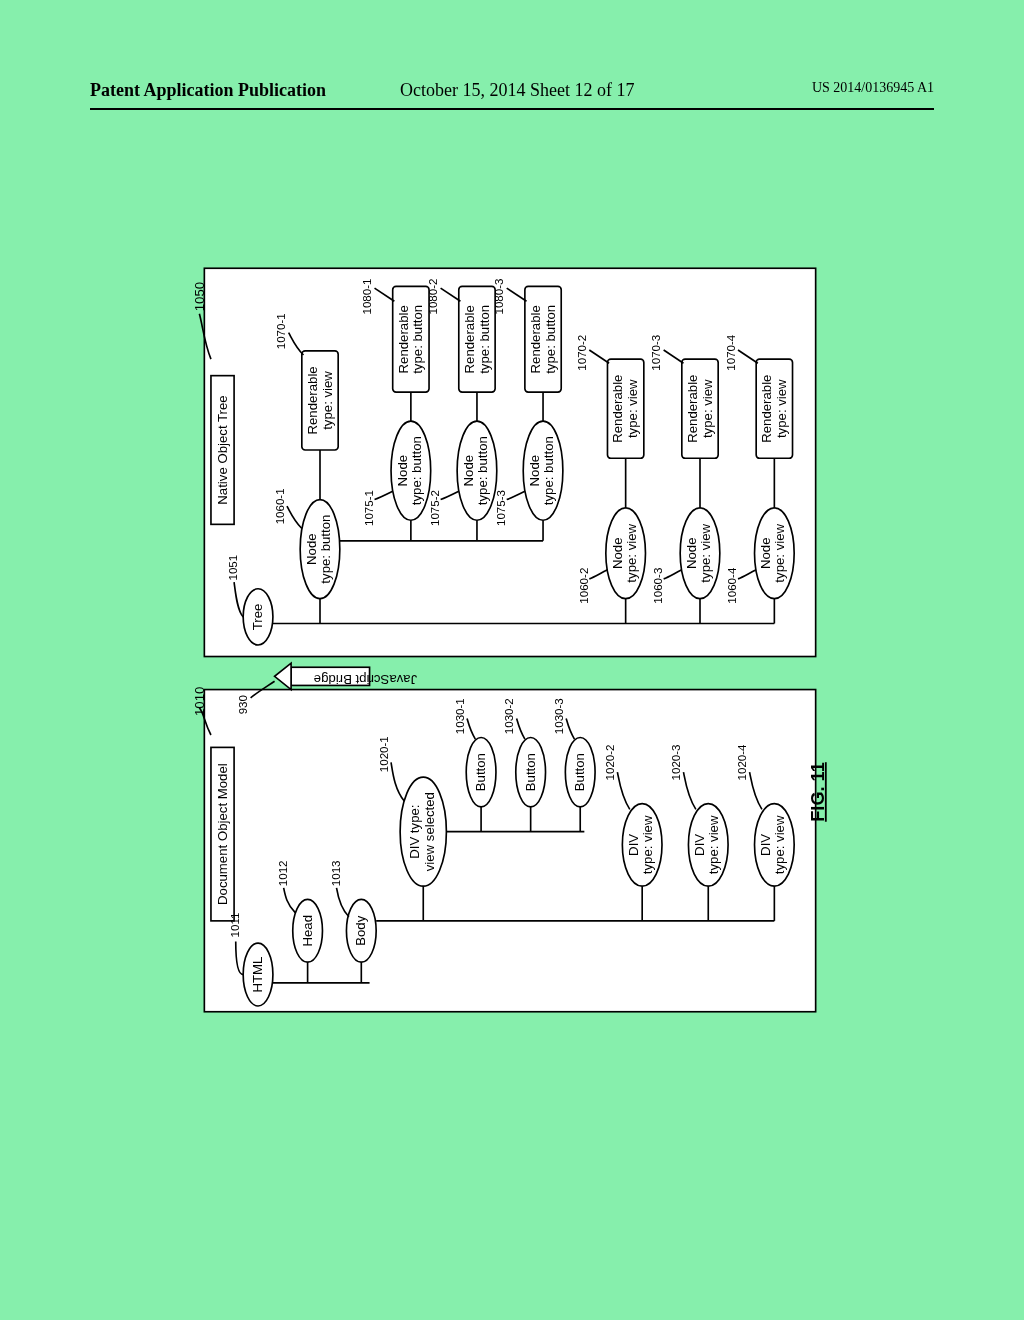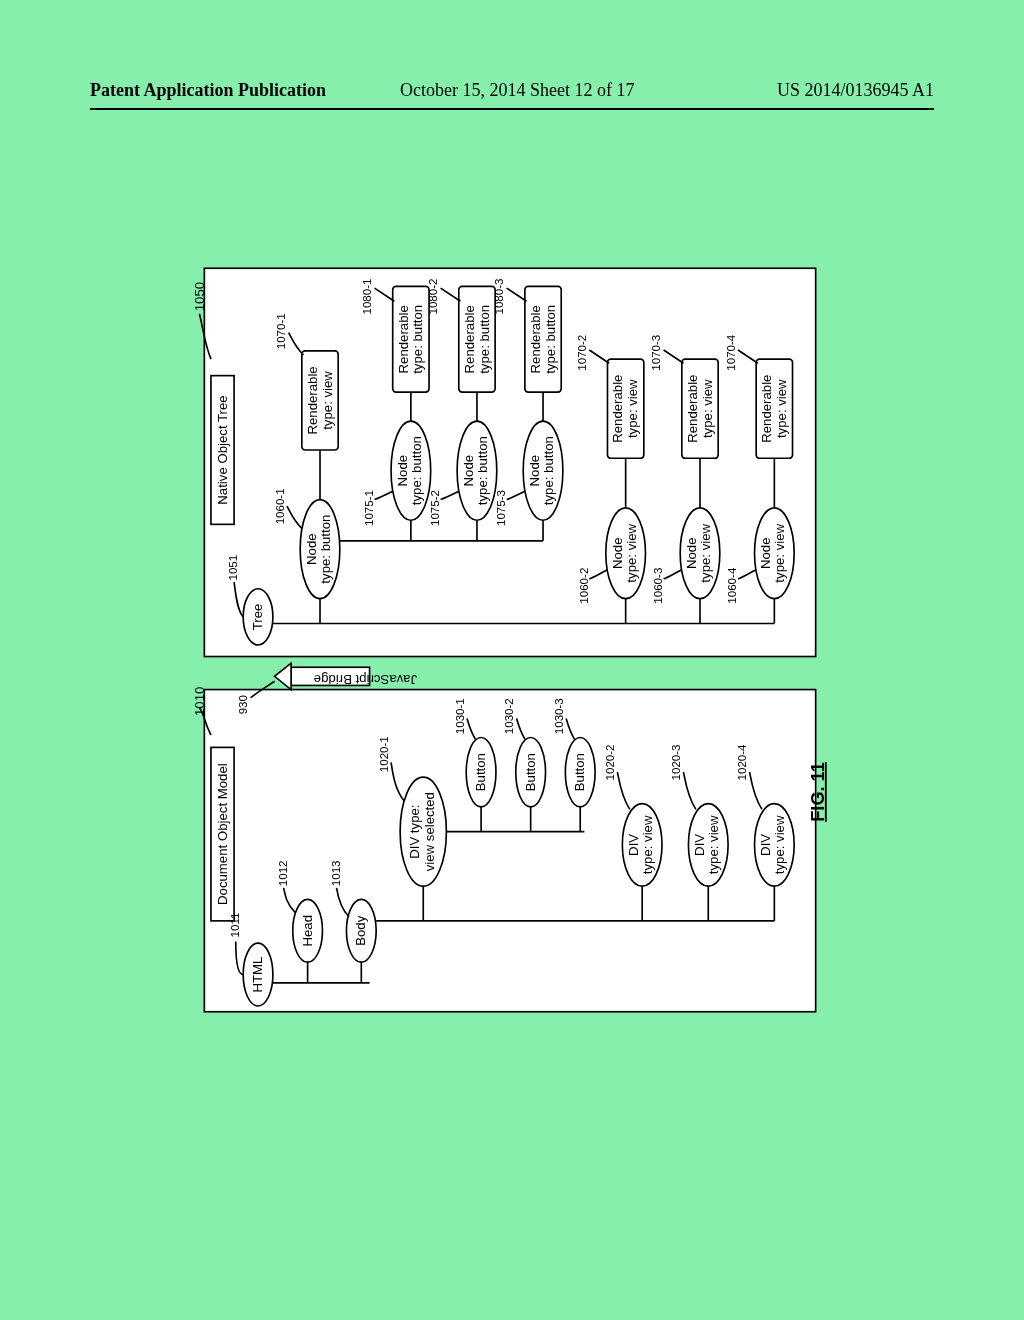--- a/index.html
+++ b/index.html
@@ -32,21 +32,21 @@
   .hdr-mid {
     position: absolute;
     left: 400px;
     top: 80px;
     font-size: 18px;
   }
   .hdr-right {
     position: absolute;
     right: 90px;
     top: 80px;
-    font-size: 18px;
+    font-size: 14px;
   }
   .figwrap {
     position: absolute;
     left: 130px;
     top: 180px;
     width: 760px;
     height: 920px;
     transform: rotate(-90deg);
     transform-origin: center center;
   }

